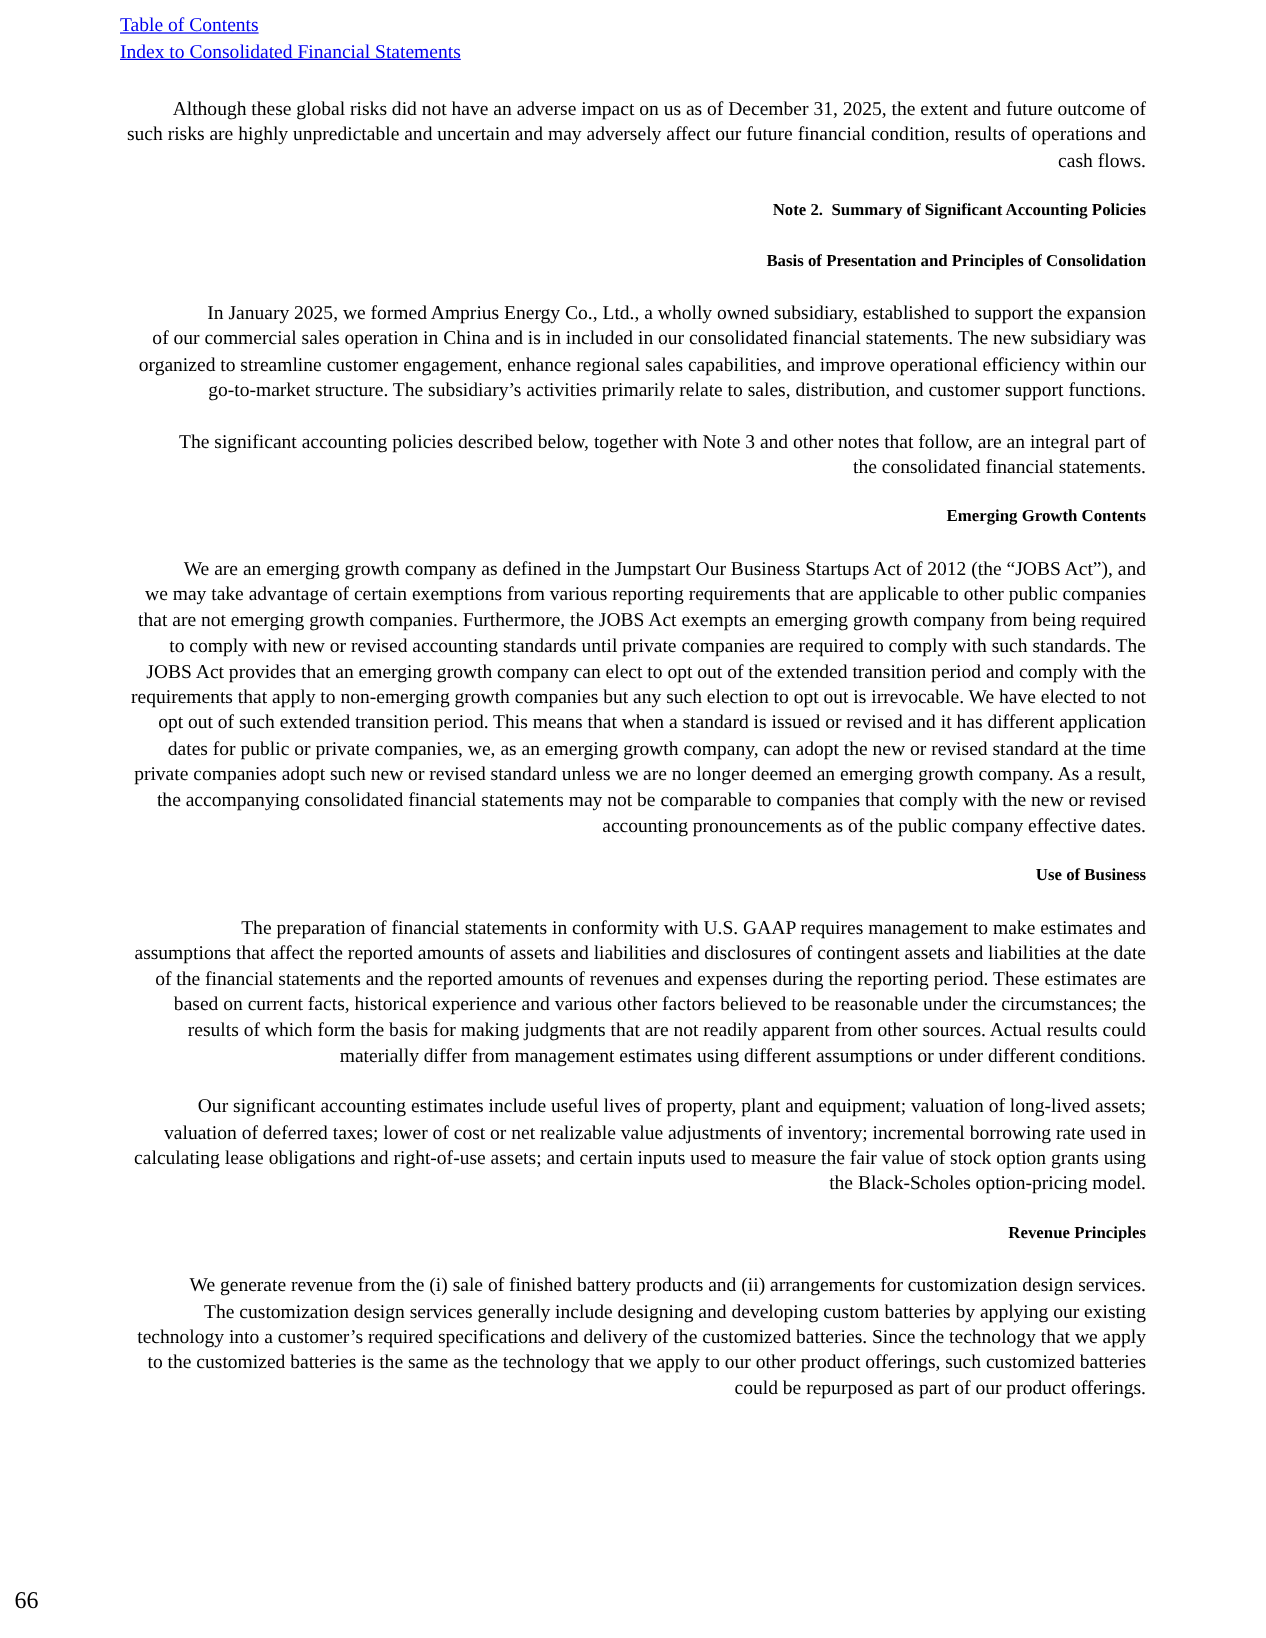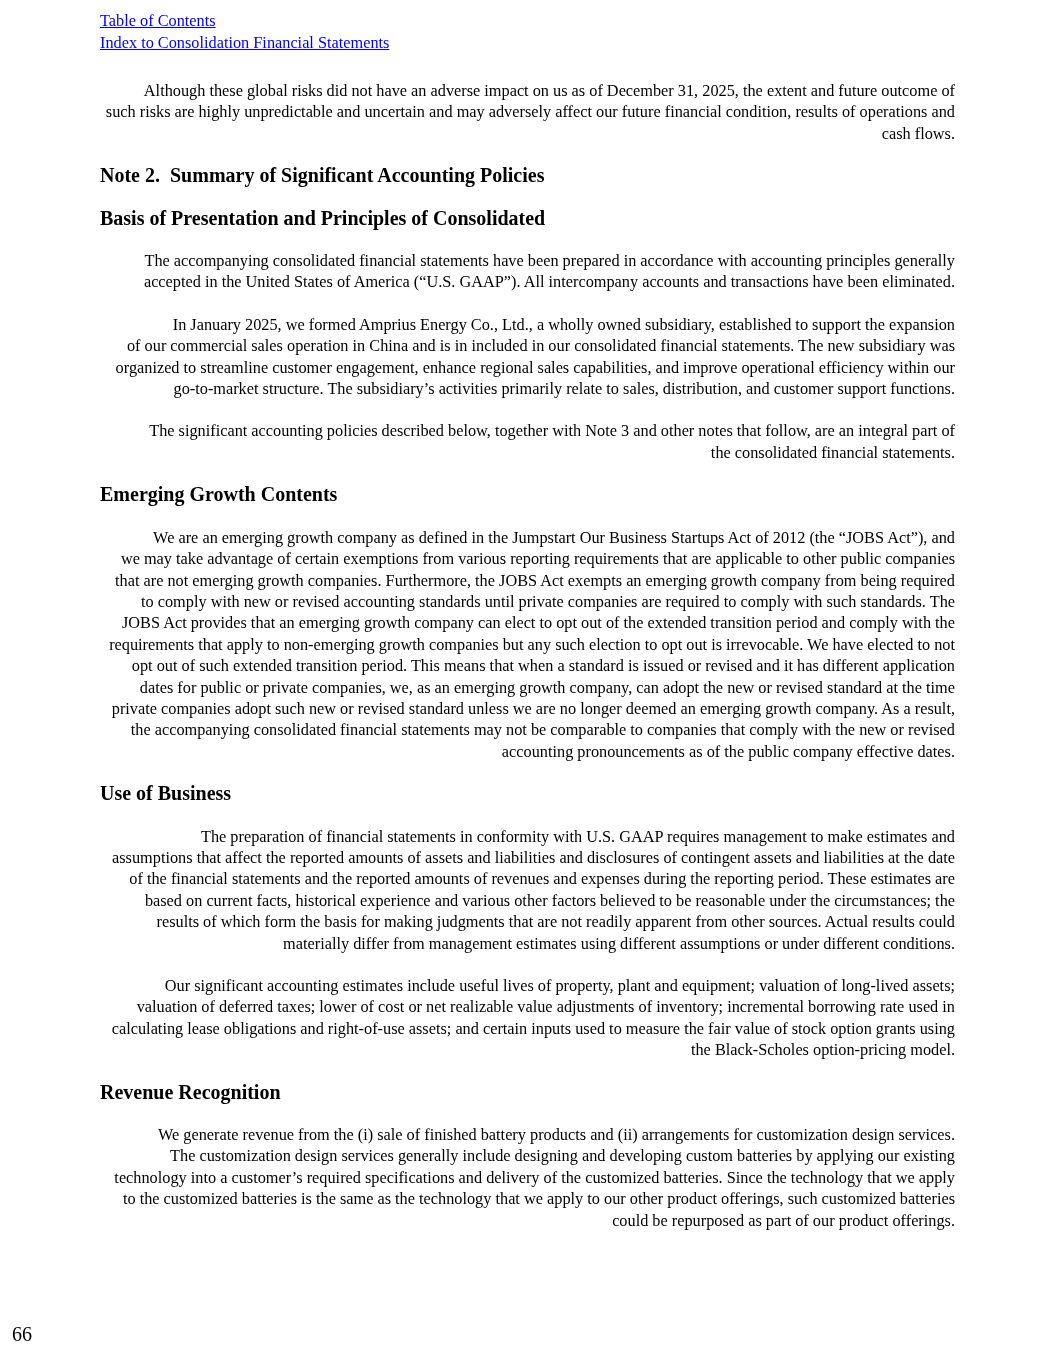--- a/index.html
+++ b/index.html
@@ -24,68 +24,68 @@
     cursor: pointer;
   }
   .para {
     margin: 21px 0;
     text-indent: 43px;
     text-align: right;
   }
   .para.wide-indent { text-indent: 65px; }
   .heading {
     font-weight: bold;
-    font-size: 20px;
+    font-size: 14px;
     line-height: 21.4px;
     margin: 21px 0;
     white-space: pre-wrap;
+    text-align: right;
   }
   .page-number {
     position: absolute;
     left: 12px;
     bottom: 20px;
     width: 100%;
     font-size: 20px;
   }
 </style>
 </head>
 <body>
 
 <div class="page">
 
   <div class="doc-links">
     <div class="link-row">
       <a href="#">Table of Contents</a>
     </div>
     <div class="link-row">
-      <a href="#">Index to Consolidation Financial Statements</a>
+      <a href="#">Index to Consolidated Financial Statements</a>
     </div>
   </div>
 
   <p class="para">Although these global risks did not have an adverse impact on us as of December 31, 2025, the extent and future outcome of such risks are highly unpredictable and uncertain and may adversely affect our future financial condition, results of operations and cash flows.</p>
 
   <h2 class="heading">Note 2.  Summary of Significant Accounting Policies</h2>
 
-  <h3 class="heading">Basis of Presentation and Principles of Consolidated</h3>
+  <h3 class="heading">Basis of Presentation and Principles of Consolidation</h3>
 
-  <p class="para">The accompanying consolidated financial statements have been prepared in accordance with accounting principles generally accepted in the United States of America (“U.S. GAAP”). All intercompany accounts and transactions have been eliminated.</p>
 
   <p class="para wide-indent">In January 2025, we formed Amprius Energy Co., Ltd., a wholly owned subsidiary, established to support the expansion of our commercial sales operation in China and is in included in our consolidated financial statements. The new subsidiary was organized to streamline customer engagement, enhance regional sales capabilities, and improve operational efficiency within our go-to-market structure. The subsidiary’s activities primarily relate to sales, distribution, and customer support functions.</p>
 
   <p class="para">The significant accounting policies described below, together with Note 3 and other notes that follow, are an integral part of the consolidated financial statements.</p>
 
   <h3 class="heading">Emerging Growth Contents</h3>
 
   <p class="para">We are an emerging growth company as defined in the Jumpstart Our Business Startups Act of 2012 (the “JOBS Act”), and we may take advantage of certain exemptions from various reporting requirements that are applicable to other public companies that are not emerging growth companies. Furthermore, the JOBS Act exempts an emerging growth company from being required to comply with new or revised accounting standards until private companies are required to comply with such standards. The JOBS Act provides that an emerging growth company can elect to opt out of the extended transition period and comply with the requirements that apply to non-emerging growth companies but any such election to opt out is irrevocable. We have elected to not opt out of such extended transition period. This means that when a standard is issued or revised and it has different application dates for public or private companies, we, as an emerging growth company, can adopt the new or revised standard at the time private companies adopt such new or revised standard unless we are no longer deemed an emerging growth company. As a result, the accompanying consolidated financial statements may not be comparable to companies that comply with the new or revised accounting pronouncements as of the public company effective dates.</p>
 
   <h3 class="heading">Use of Business</h3>
 
   <p class="para">The preparation of financial statements in conformity with U.S. GAAP requires management to make estimates and assumptions that affect the reported amounts of assets and liabilities and disclosures of contingent assets and liabilities at the date of the financial statements and the reported amounts of revenues and expenses during the reporting period. These estimates are based on current facts, historical experience and various other factors believed to be reasonable under the circumstances; the results of which form the basis for making judgments that are not readily apparent from other sources. Actual results could materially differ from management estimates using different assumptions or under different conditions.</p>
 
   <p class="para">Our significant accounting estimates include useful lives of property, plant and equipment; valuation of long-lived assets; valuation of deferred taxes; lower of cost or net realizable value adjustments of inventory; incremental borrowing rate used in calculating lease obligations and right-of-use assets; and certain inputs used to measure the fair value of stock option grants using the Black-Scholes option-pricing model.</p>
 
-  <h3 class="heading">Revenue Recognition</h3>
+  <h3 class="heading">Revenue Principles</h3>
 
   <p class="para">We generate revenue from the (i) sale of finished battery products and (ii) arrangements for customization design services. The customization design services generally include designing and developing custom batteries by applying our existing technology into a customer’s required specifications and delivery of the customized batteries. Since the technology that we apply to the customized batteries is the same as the technology that we apply to our other product offerings, such customized batteries could be repurposed as part of our product offerings.</p>
 
   <div class="page-number">66</div>
 
 </div>
 
 </body></html>

